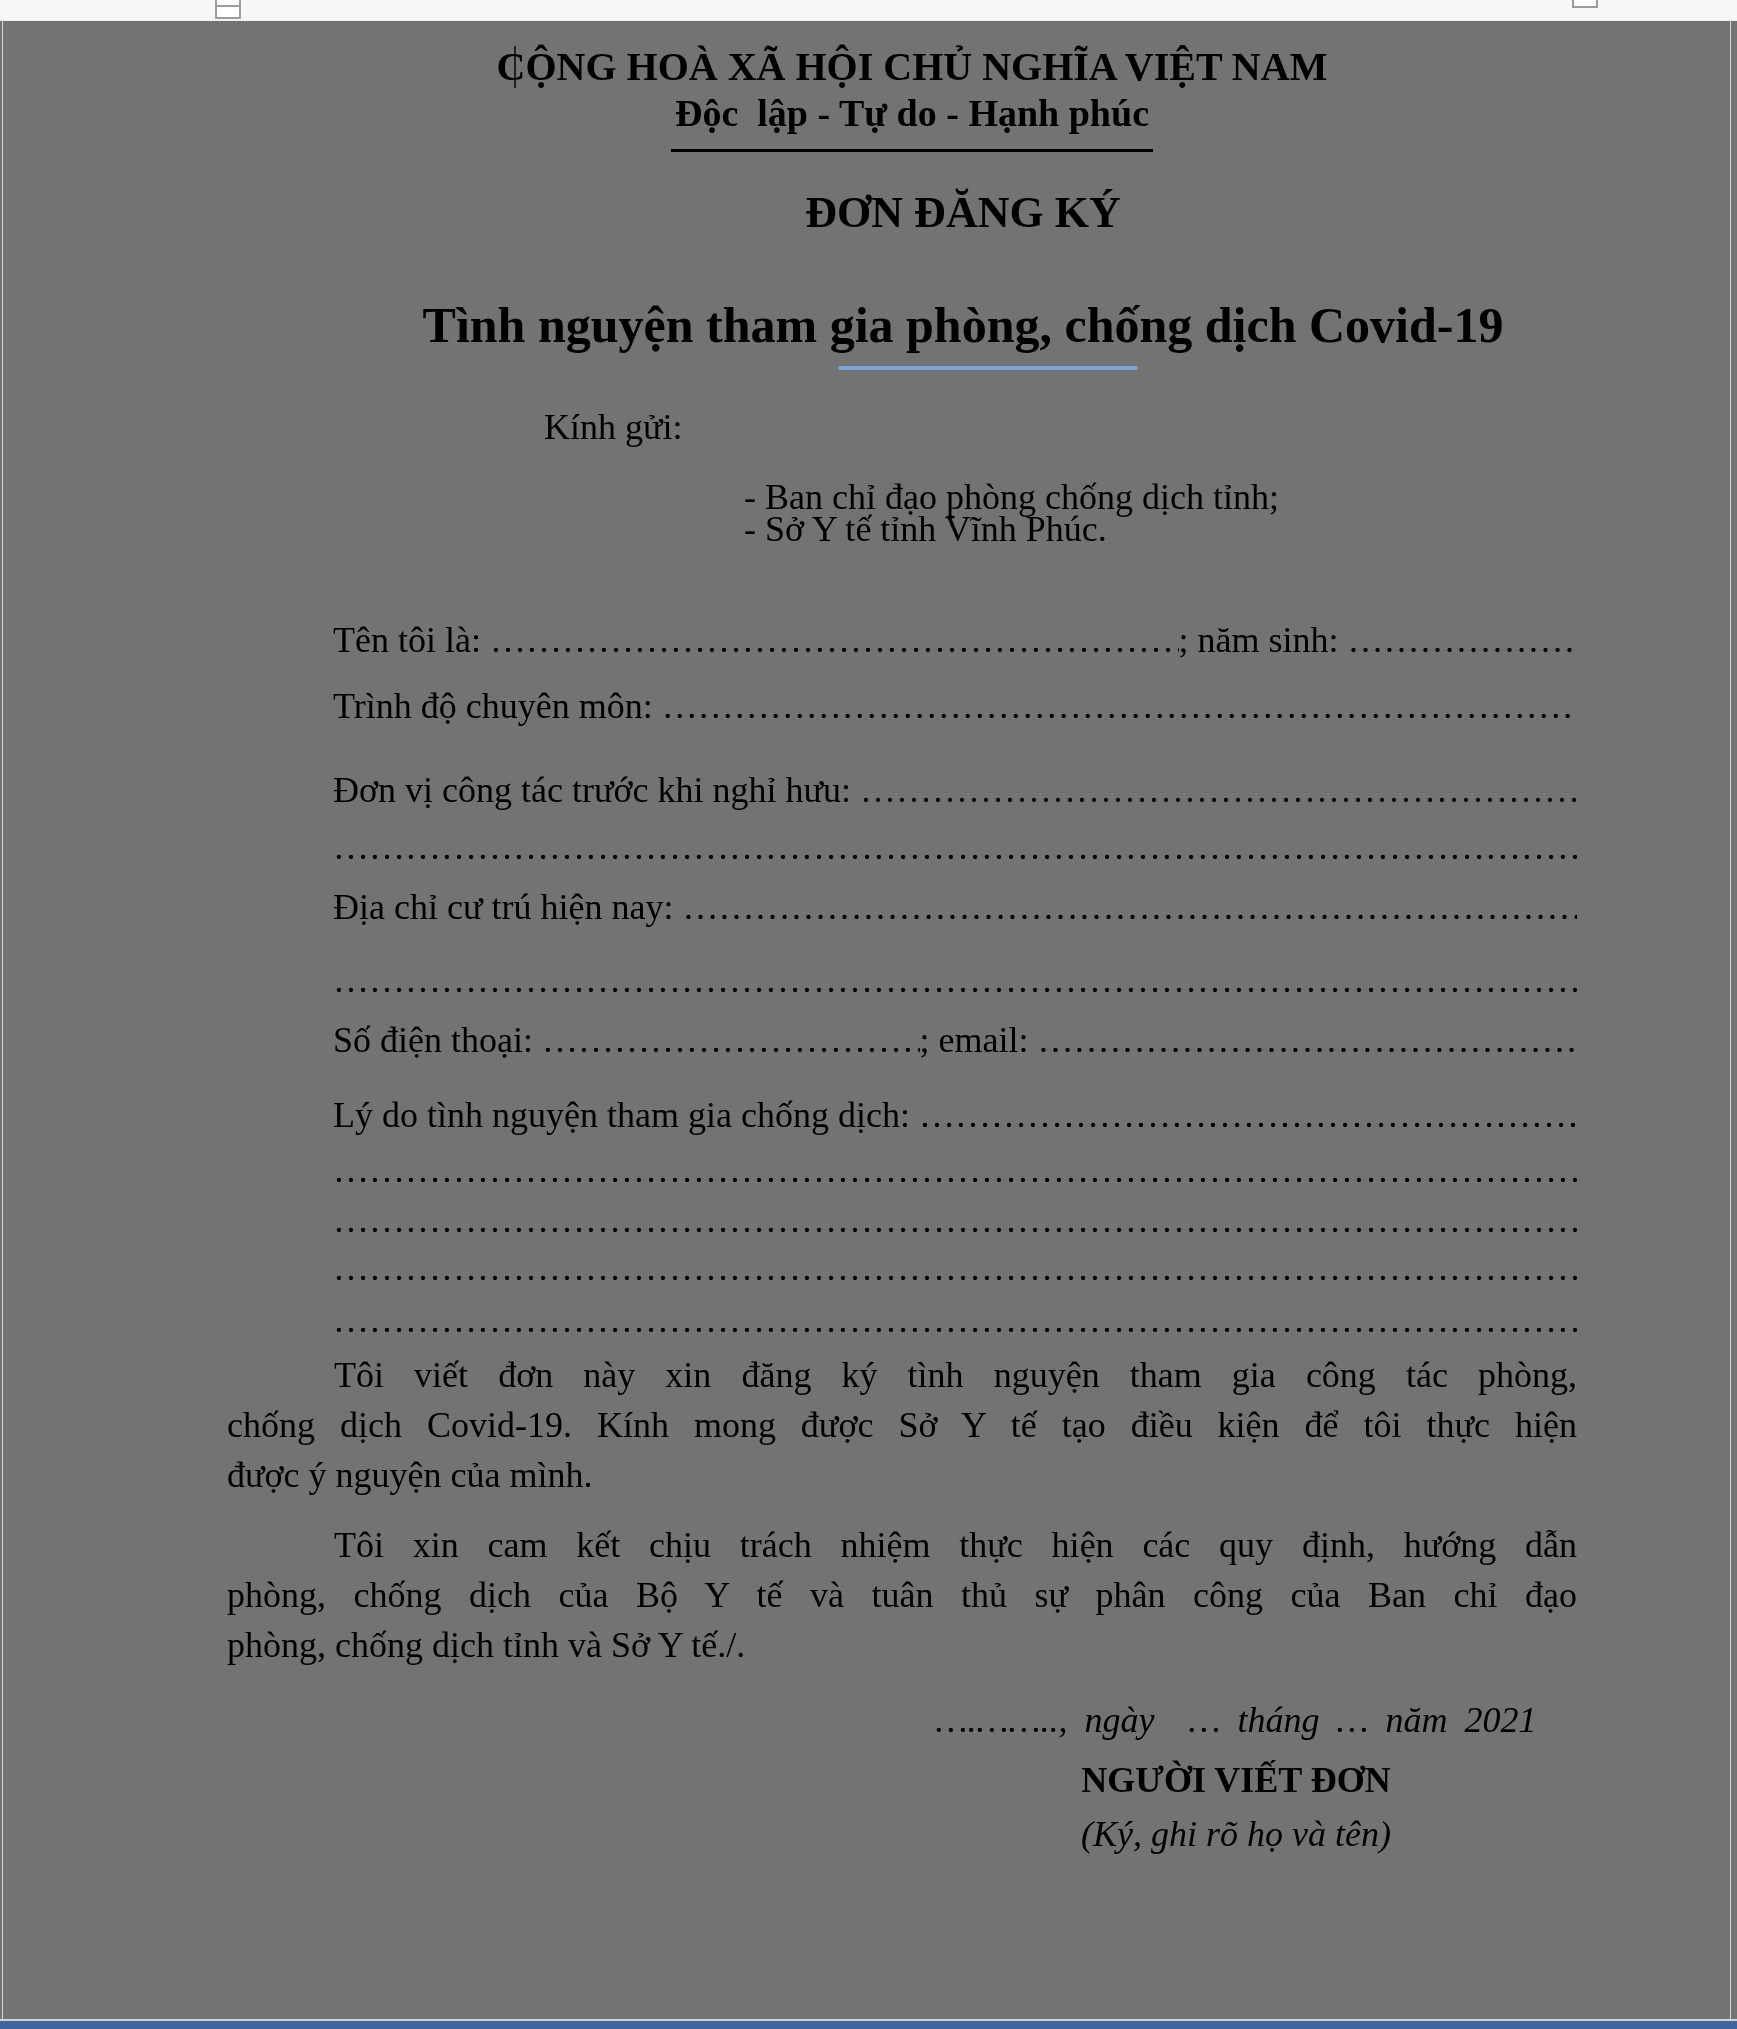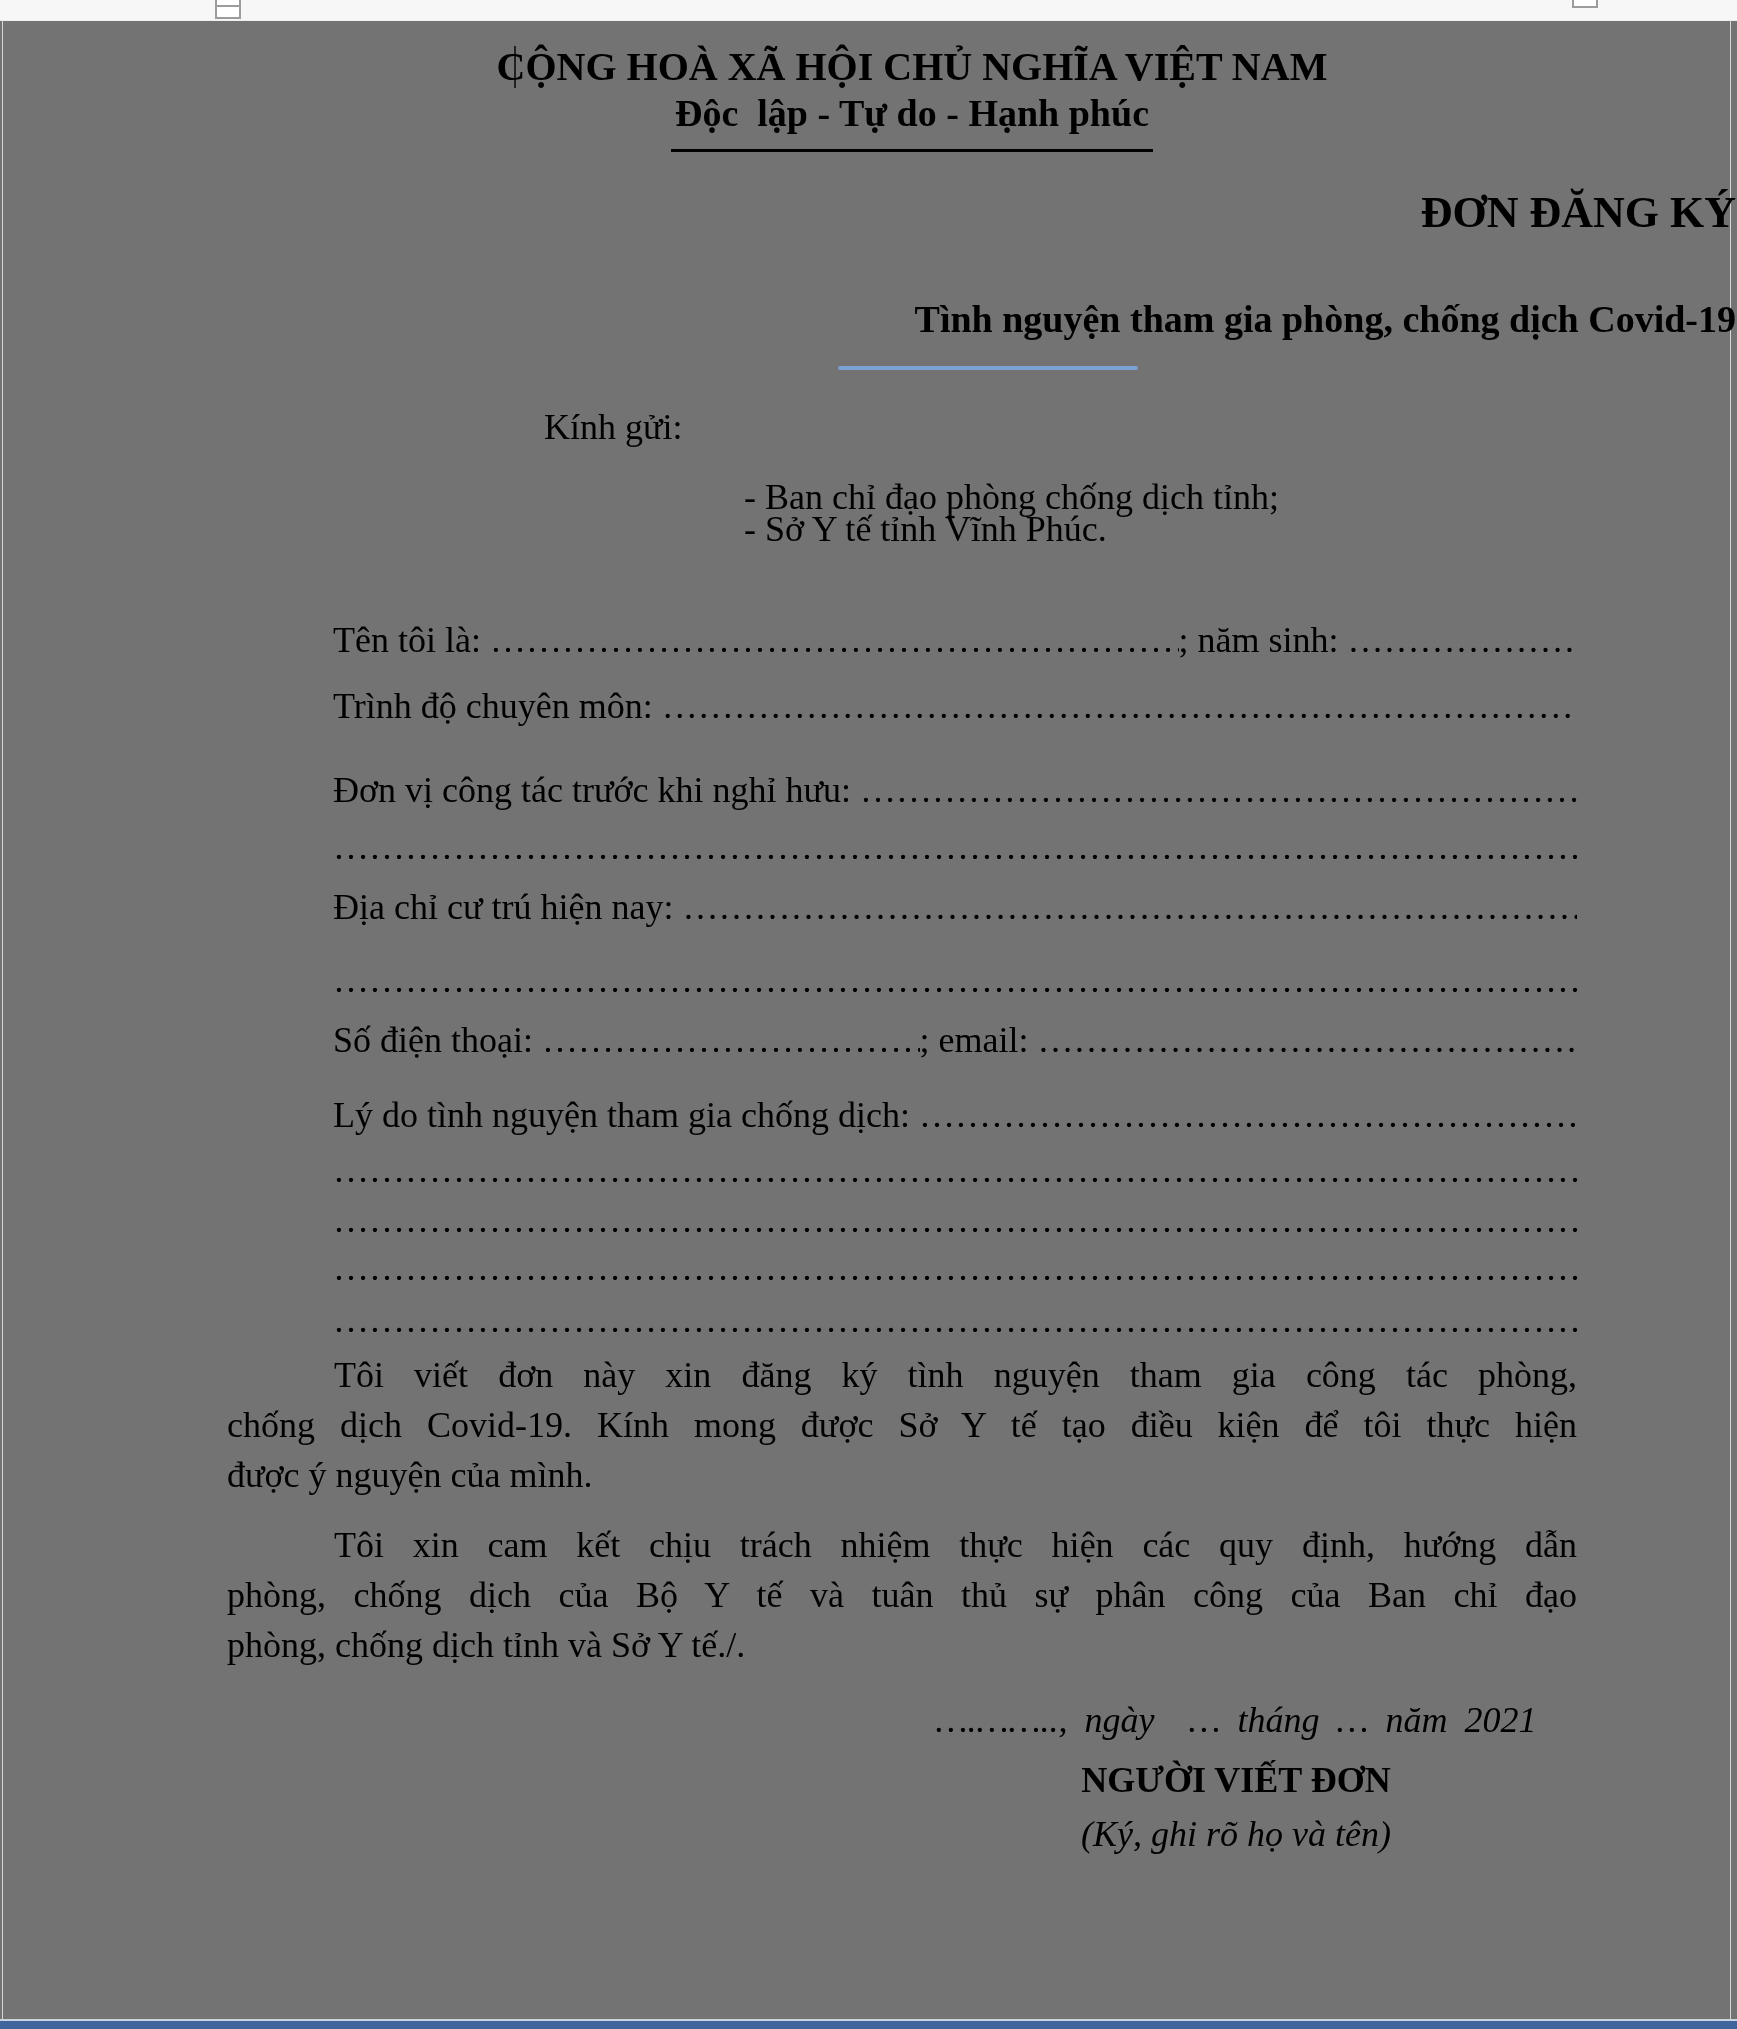--- a/index.html
+++ b/index.html
@@ -14,26 +14,26 @@
   .top-strip{position:absolute;left:0;top:0;width:1737px;height:20px;background:#f7f7f7;border-bottom:1px solid #efefef;}
   .page-edge{position:absolute;top:20px;width:1px;height:2009px;background:#d4d4d4;}
   .edge-left{left:2px;}
   .edge-right{left:1730px;}
   .margin-mark-left{position:absolute;left:215px;top:0;width:22px;height:17px;border:2px solid #9c9c9c;border-top:none;background:#fff;}
   .margin-mark-left::after{content:"";position:absolute;left:0;top:5px;width:100%;height:2px;background:#9c9c9c;}
   .margin-mark-right{position:absolute;left:1572px;top:0;width:22px;height:6px;border:2px solid #9c9c9c;border-top:none;background:#fff;}
   .text-cursor{position:absolute;left:514px;top:46px;width:2px;height:42px;background:#222;}
 
   .center-head{position:absolute;left:87px;width:1650px;text-align:center;}
-  .center-title{position:absolute;left:190px;width:1546px;text-align:right;}
+  .center-title{position:absolute;left:190px;width:1546px;text-align:center;}
   .h1{top:42px;font-size:40px;line-height:50px;font-weight:bold;}
   .h2{top:92px;font-size:38px;line-height:42px;font-weight:bold;}
   .h2 span{display:inline-block;border-bottom:3px solid #000;padding:0 4px 15px 4px;white-space:pre;}
   .t1{top:186px;font-size:44px;line-height:54px;font-weight:bold;}
-  .t2{top:294px;font-size:38px;line-height:50px;font-weight:bold;}
+  .t2{top:300px;font-size:50px;line-height:50px;font-weight:bold;}
   .blue-underline{position:absolute;left:838px;top:366px;width:300px;height:4px;border-radius:2px;}
 
   .line{position:absolute;font-size:36px;line-height:50px;white-space:nowrap;}
   .salut{left:544px;top:402px;}
   .recip1{left:744px;top:452px;margin-top:20px;}
   .recip2{left:744px;top:504px;}
 
   .field{position:absolute;left:333px;right:160px;height:50px;display:flex;font-size:36px;line-height:50px;overflow:hidden;}
   .field .lbl{flex:0 0 auto;white-space:pre;}
   .field .dots{flex:1 1 0;min-width:0;overflow:hidden;white-space:nowrap;}

